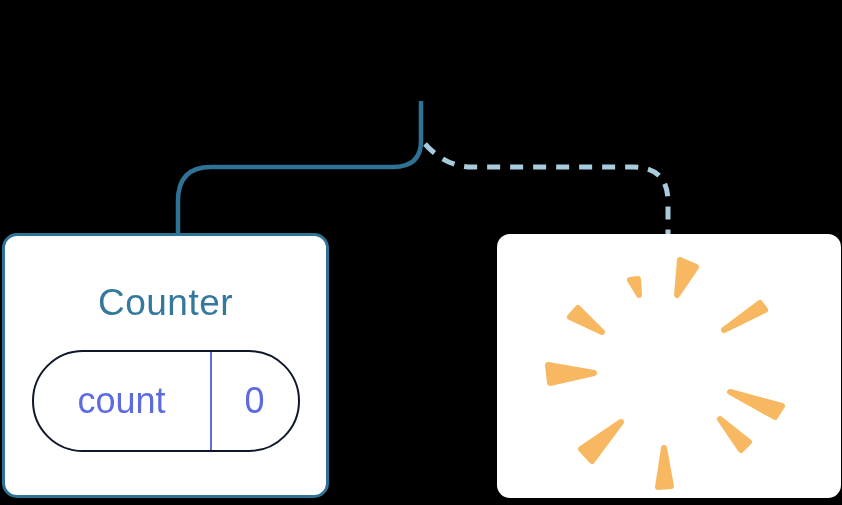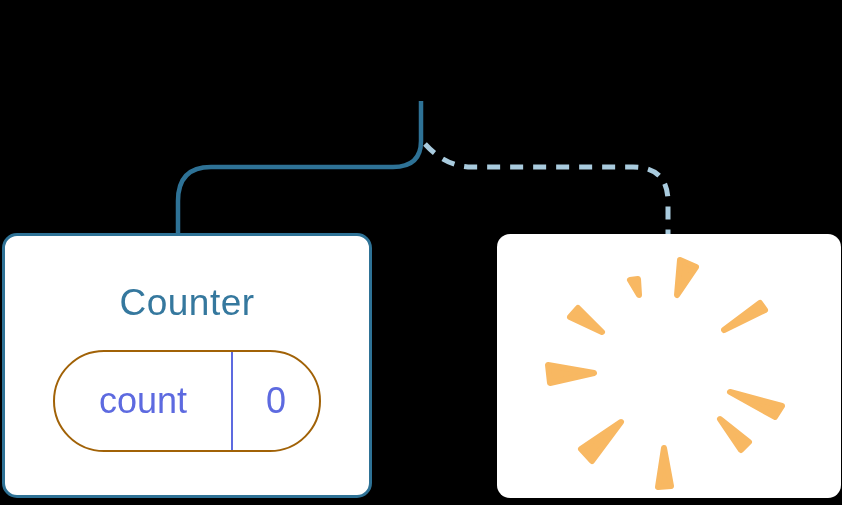--- a/index.html
+++ b/index.html
@@ -39,41 +39,41 @@
   }
   .root-label {
     color: #35789e;
     font-size: 37px;
     font-weight: 500;
     letter-spacing: 0.5px;
   }
   .counter-node {
     left: 2px;
     top: 233px;
-    width: 370px;
+    width: 327px;
     height: 265px;
     border: 3.5px solid #2e7296;
     border-radius: 15px;
     display: flex;
     flex-direction: column;
     align-items: center;
   }
   .counter-title {
     margin-top: 46px;
     color: #35789e;
     font-size: 37px;
     font-weight: 500;
     letter-spacing: 0.5px;
     line-height: 42px;
   }
   .state-pill {
     margin-top: 26px;
     width: 268px;
     height: 102px;
-    border: 2px solid #a16207;
+    border: 2px solid #0f172a;
     border-radius: 53px;
     box-sizing: border-box;
     display: flex;
     overflow: hidden;
     background: #ffffff;
   }
   .state-name-cell {
     width: 176px;
     display: flex;
     align-items: center;

